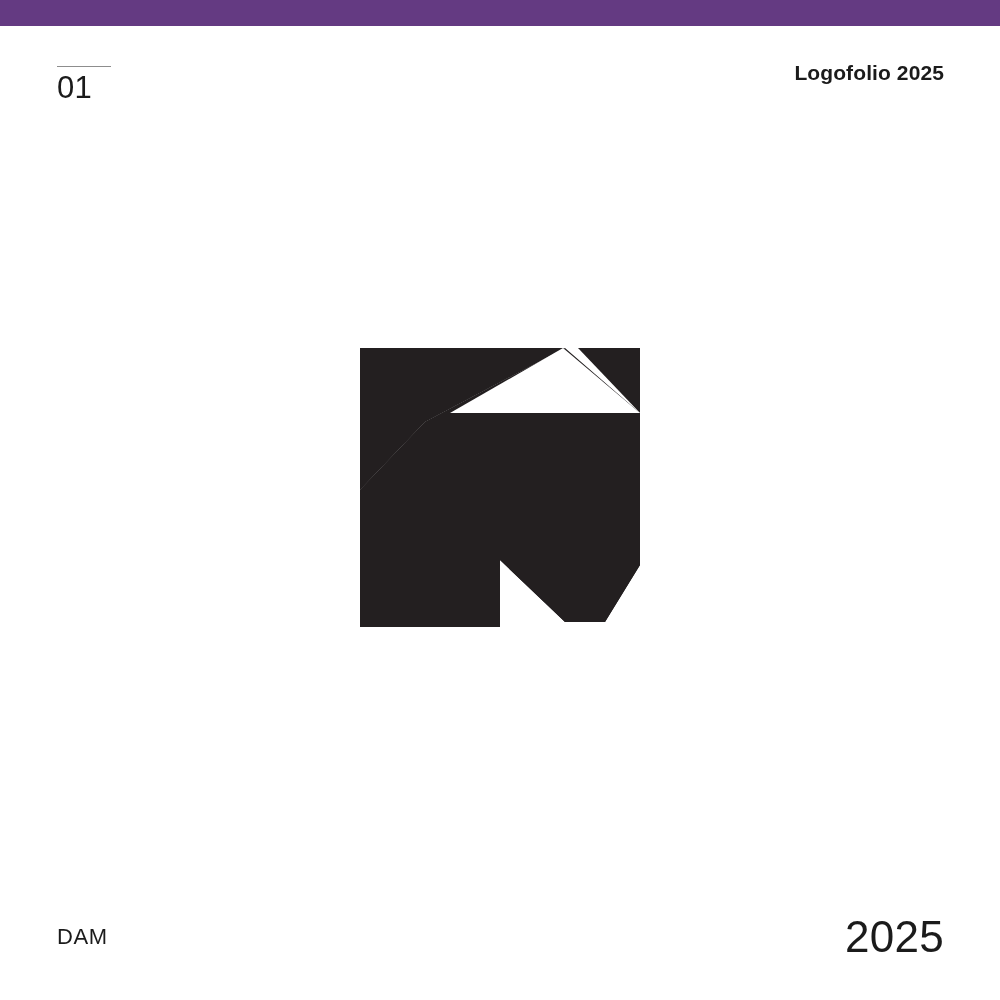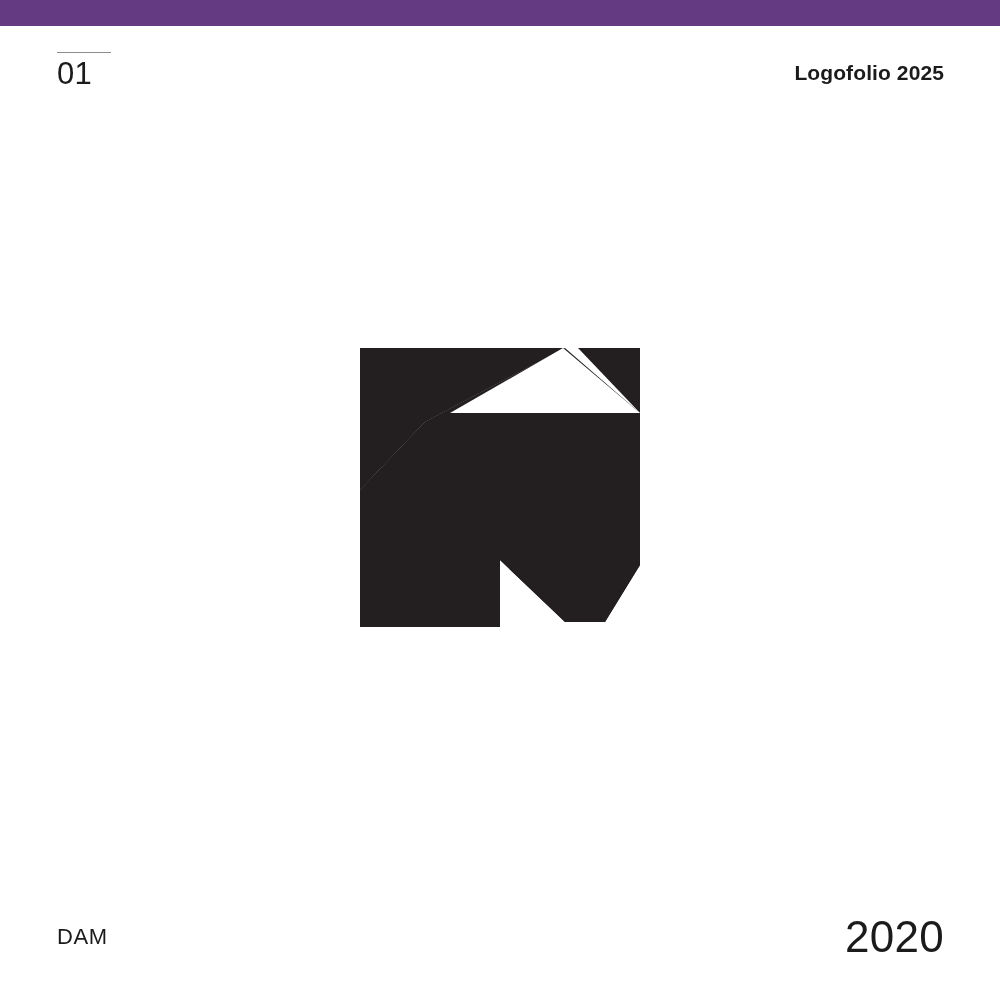--- a/index.html
+++ b/index.html
@@ -33,21 +33,21 @@
   .header {
     position: absolute;
     left: 0;
     top: 26px;
     width: 1000px;
     height: 80px;
   }
   .index-block {
     position: absolute;
     left: 57px;
-    top: 26px;
+    top: 40px;
     width: 120px;
   }
   .index-rule {
     width: 54px;
     height: 1px;
     background: #8d8d8d;
     margin: 0 0 4px 0;
   }
   .index-number {
     font-size: 31px;
@@ -132,15 +132,15 @@
       <polygon points="75,82 215,8 100,73 290,73 290,73 290,225 255,282 215,282 150,220 150,287 10,287 10,150" fill="#231f20"></polygon>
 
       <polygon points="75,82 215,8 290,73 290,225 255,282 215,282 150,220 150,287 10,287 10,150" fill="#231f20"></polygon>
 
       <polygon points="213,8 290,73 100,73" fill="#ffffff"></polygon>
     </svg>
   </div>
 
   <div class="footer-brand">DAM</div>
 
-  <div class="footer-year">2020</div>
+  <div class="footer-year">2025</div>
 
 </div>
 
 </body></html>

